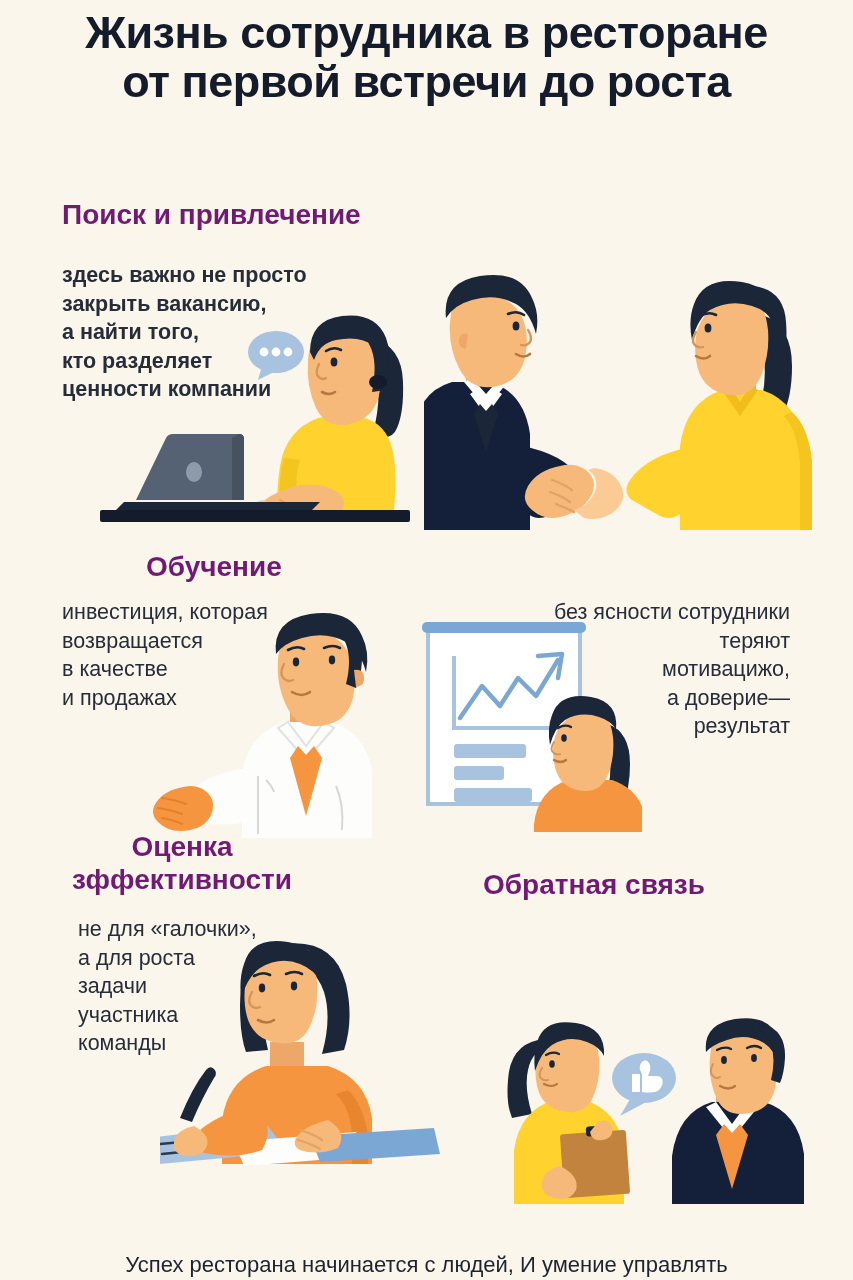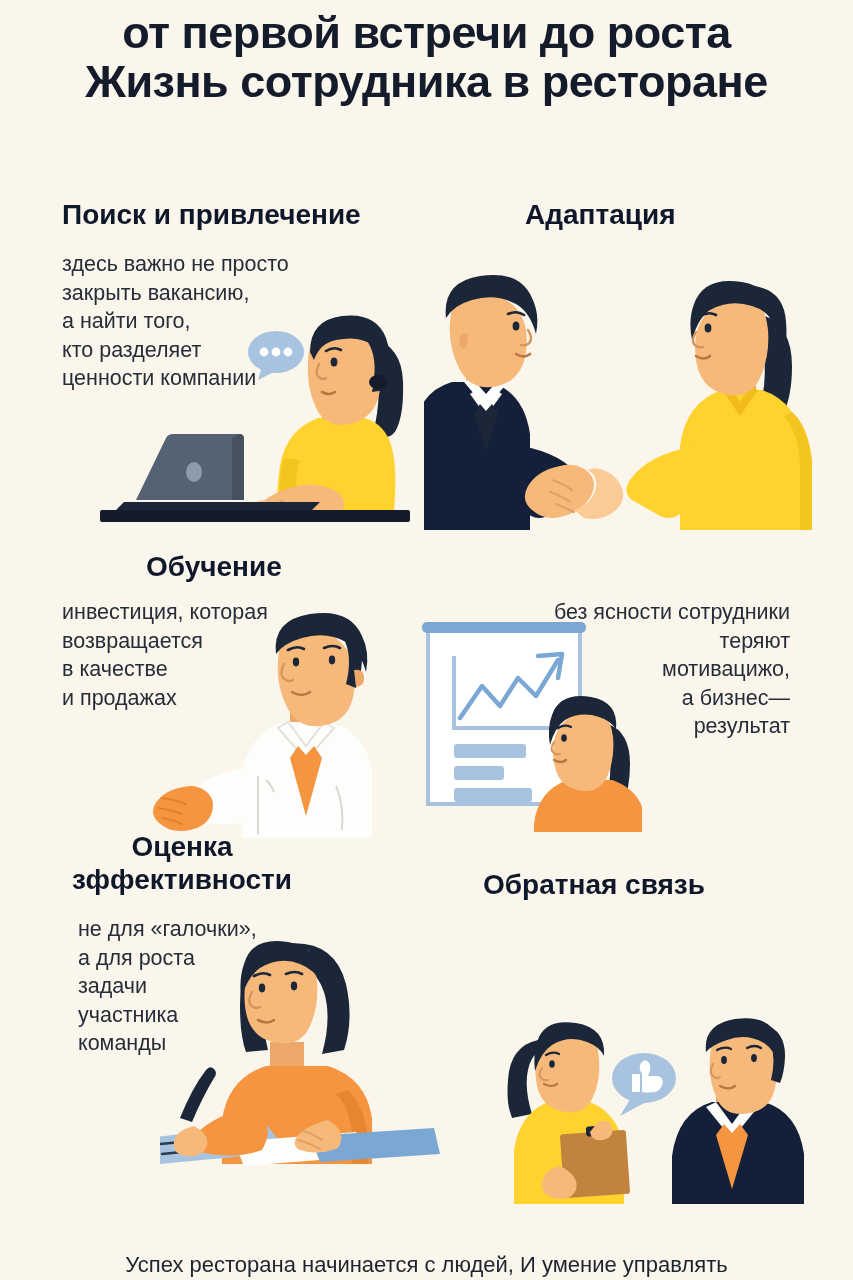--- a/index.html
+++ b/index.html
@@ -31,21 +31,21 @@
     color: #141c2b;
   }
   .title span { display: block; }
 
   
   .sec-head {
     position: absolute;
     font-weight: bold;
     font-size: 28px;
     line-height: 33px;
-    color: #0f172a;
+    color: #701a75;
     white-space: pre-line;
   }
   .sec-body {
     position: absolute;
     font-size: 21.5px;
     line-height: 28.5px;
     color: #262c38;
     white-space: pre-line;
   }
   .ta-right { text-align: right; }
@@ -65,22 +65,22 @@
   
   .scene { position: absolute; }
   .scene svg { display: block; }
 </style>
 </head>
 <body>
 
 <div id="poster">
 
   <div class="title">
+    <span>Жизнь сотрудника в ресторане</span>
     <span>от первой встречи до роста</span>
-    <span>Жизнь сотрудника в ресторане</span>
   </div>
 
   <div class="scene" style="left:222px; top:300px;">
     <svg width="230" height="230" viewBox="0 0 230 230" xmlns="http://www.w3.org/2000/svg">
 
       <g>
         <ellipse cx="54" cy="52" rx="28" ry="21" fill="#a8c3e0"></ellipse>
         <path d="M40 66 L36 80 L56 70 Z" fill="#a8c3e0"></path>
         <circle cx="42" cy="52" r="4.4" fill="#ffffff"></circle>
         <circle cx="54" cy="52" r="4.4" fill="#ffffff"></circle>
@@ -379,38 +379,37 @@
         <path d="M225 32 q8 -4 14 -1 M255 30 q8 -4 14 0" stroke="#1b2639" stroke-width="2.3" fill="none" stroke-linecap="round"></path>
 
         <path d="M221 46 q-5 9 1 13 q3 2 6 0" stroke="#d4955b" stroke-width="2" fill="none" stroke-linecap="round"></path>
 
         <path d="M228 68 q9 5 15 0" stroke="#b9763f" stroke-width="2.3" fill="none" stroke-linecap="round"></path>
       </g>
     </svg>
   </div>
 
   <div class="sec-head" style="left:62px; top:198px;">Поиск и привлечение</div>
-  <div class="sec-body" style="left:62px; top:250px;">здесь важно не просто
+  <div class="sec-body" style="left:62px; top:261px;font-weight:bold;">здесь важно не просто
 закрыть вакансию,
 а найти того,
 кто разделяет
 ценности компании</div>
 
-  <div class="sec-head" style="left:525px; top:198px;">Адаптация</div>
 
   <div class="sec-head" style="left:146px; top:550px;">Обучение</div>
   <div class="sec-body" style="left:62px; top:598px; width:240px;">инвестиция, которая
 возвращается
 в качестве
 и продажах</div>
 
   <div class="sec-body ta-right" style="left:505px; top:598px; width:285px;">без ясности сотрудники
 теряют
 мотивацижо,
-а бизнес—
+а доверие—
 результат</div>
 
   <div class="sec-head ta-center" style="left:62px; top:830px; width:240px;">Оценка
 зффективности</div>
   <div class="sec-body" style="left:78px; top:915px;">не для «галочки»,
 а для роста
 задачи
 участника
 команды</div>
 

